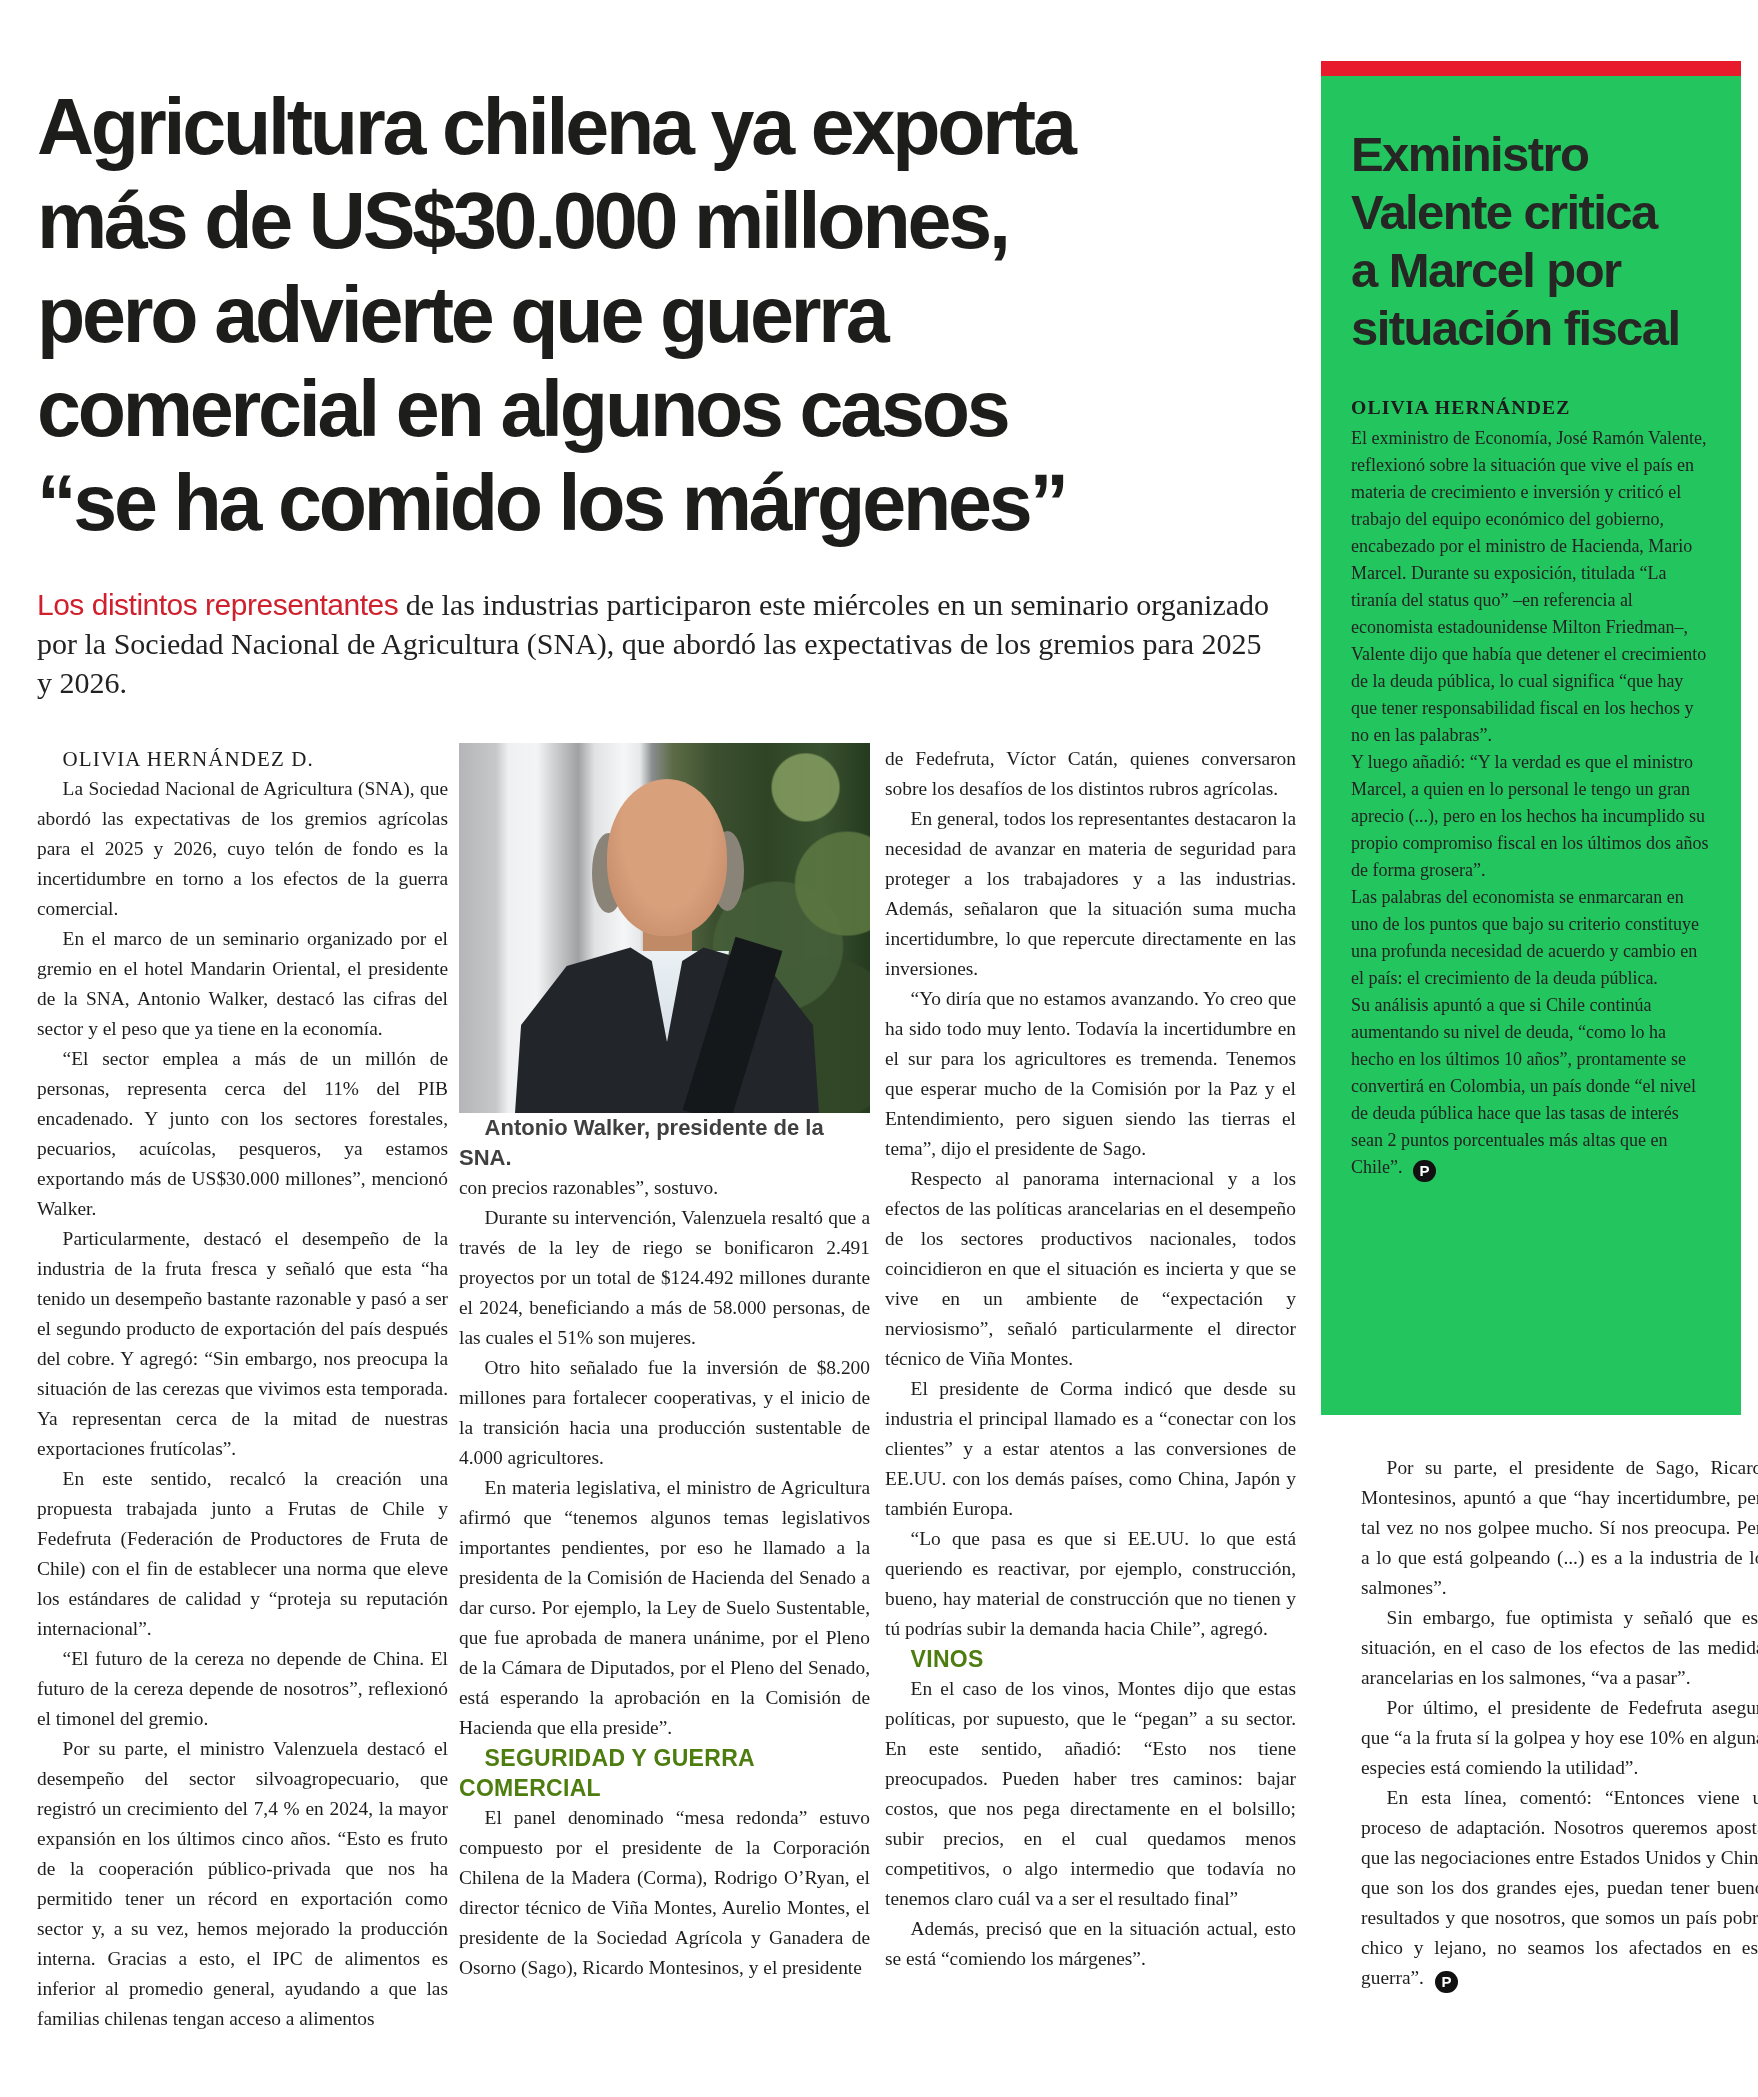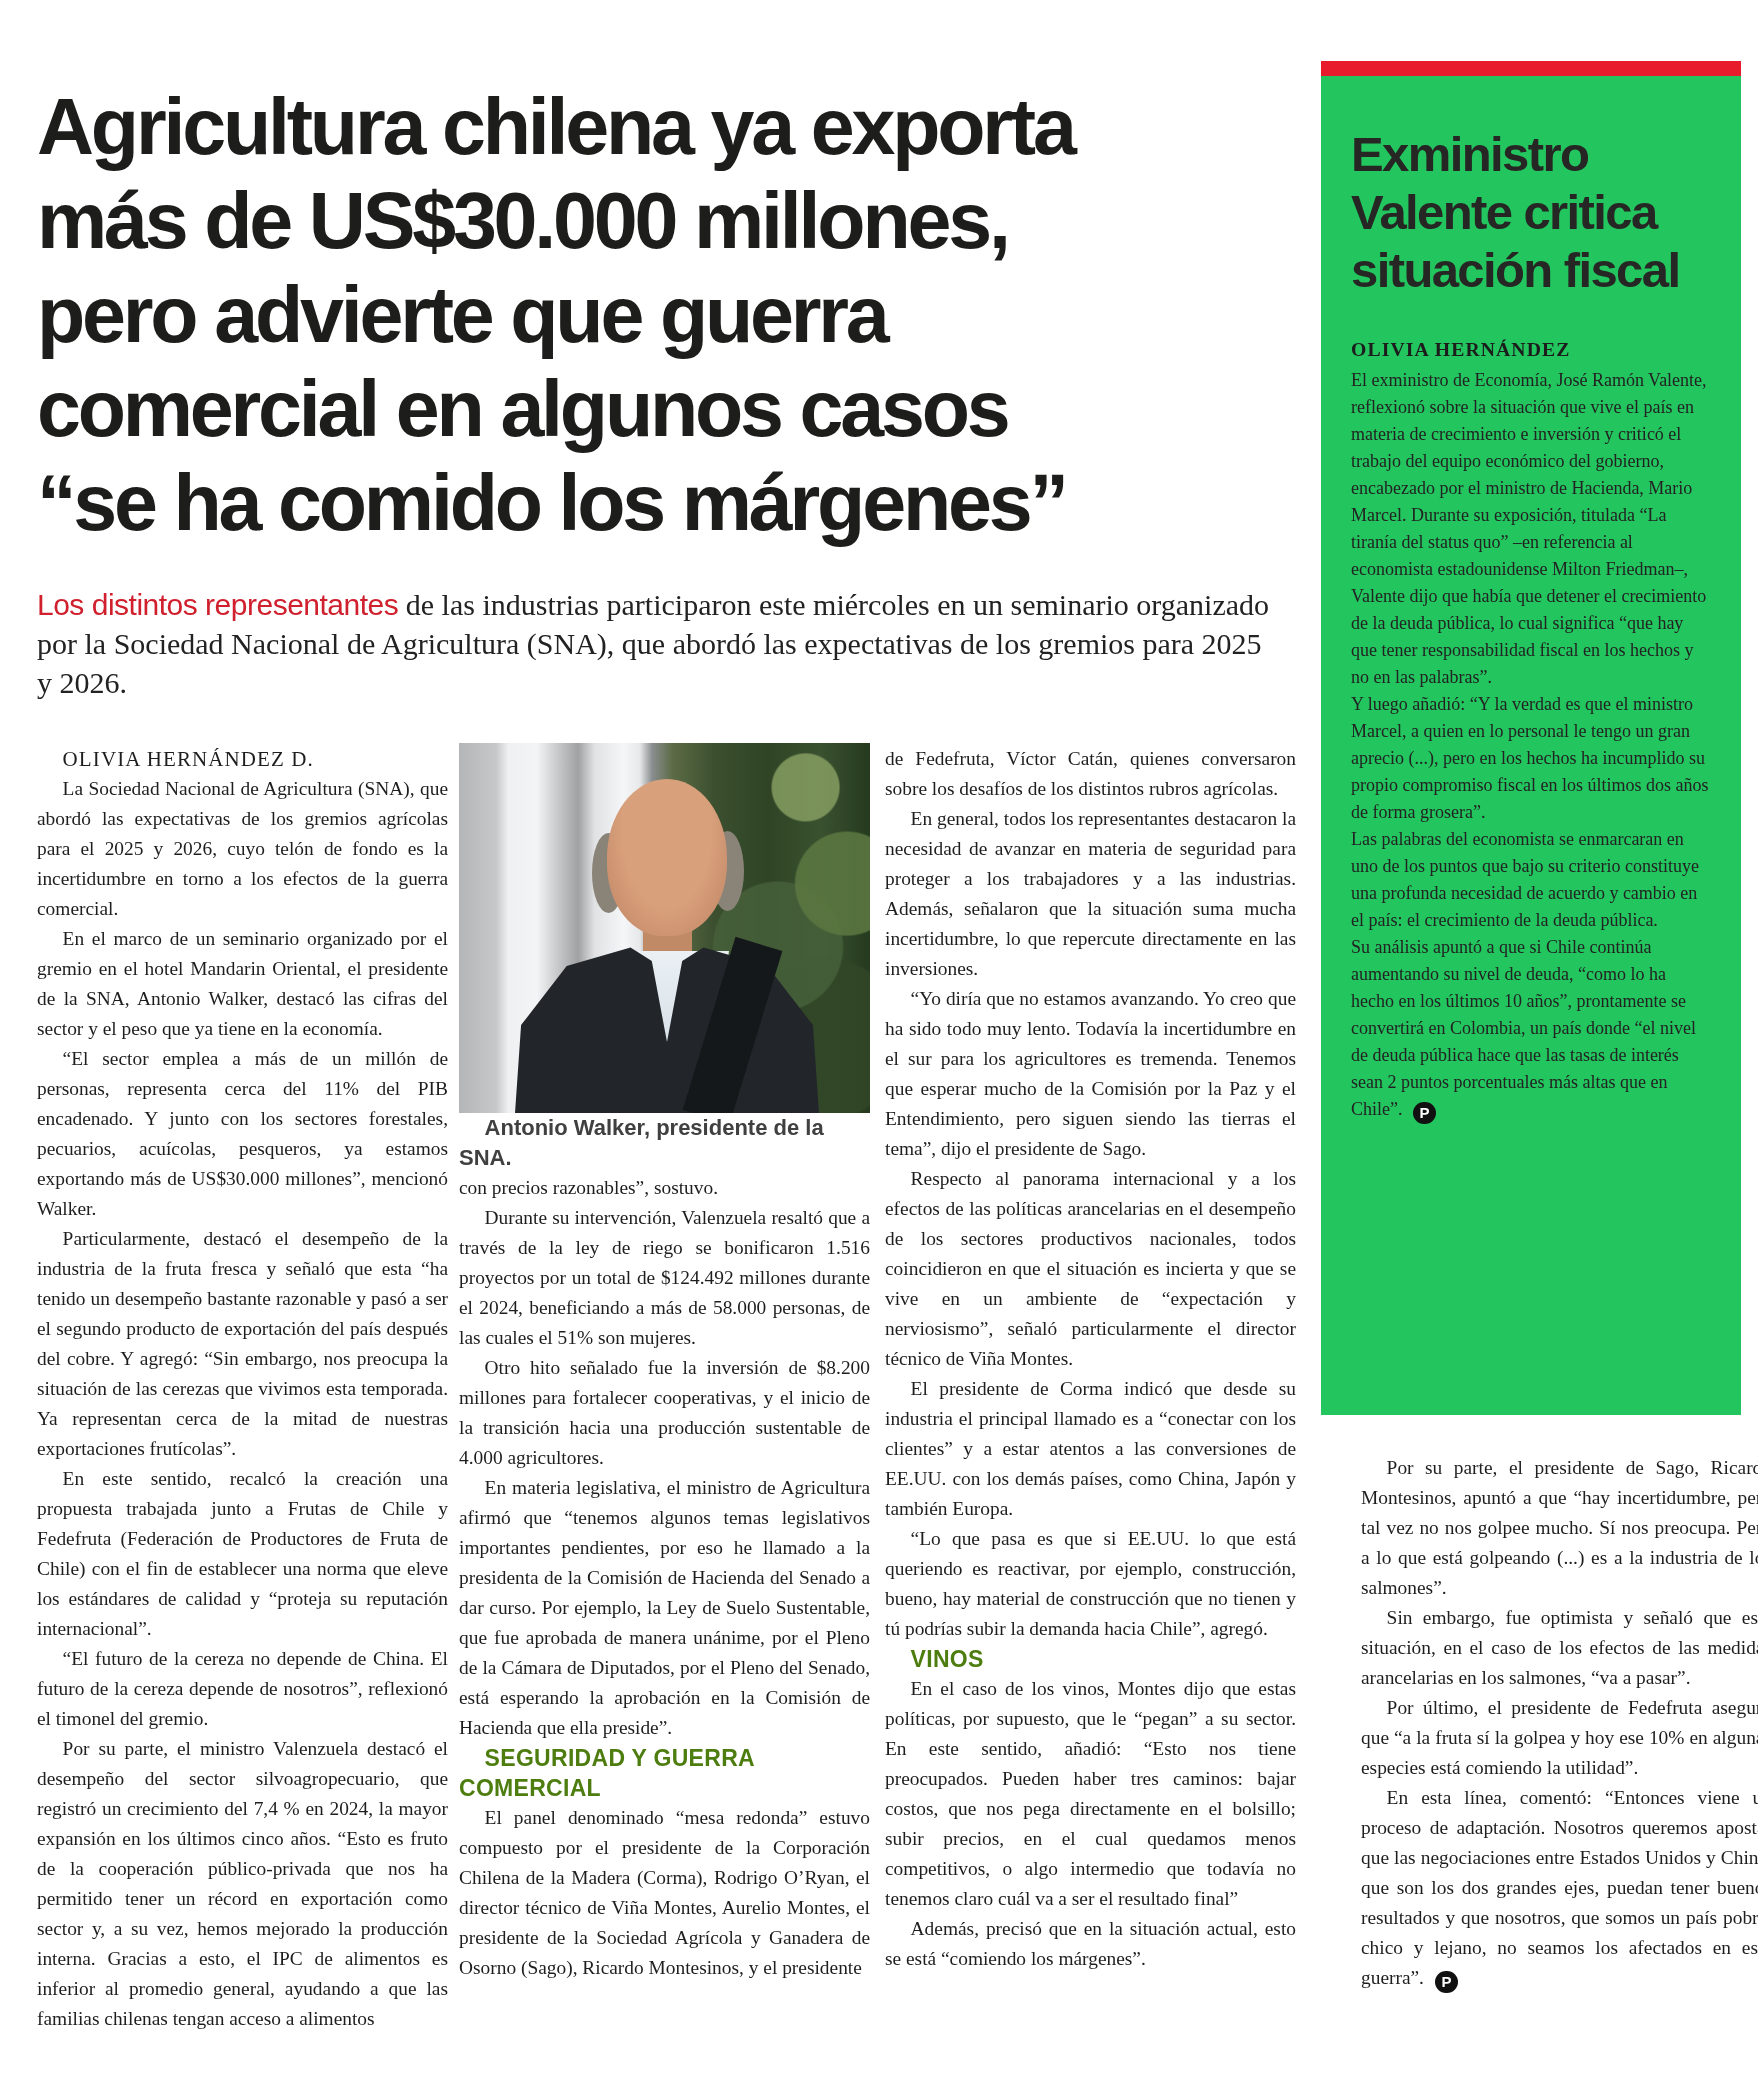--- a/index.html
+++ b/index.html
@@ -146,21 +146,21 @@
       <div class="hair-right"></div>
       <div class="neck"></div>
       <div class="shirt"></div>
       <div class="suit"></div>
       <div class="strap"></div>
       <div class="head"></div>
     </div>
   </div>
   <p class="caption">Antonio Walker, presidente de la SNA.</p>
   <p class="noindent">con precios razonables”, sostuvo.</p>
-  <p>Durante su intervención, Valenzuela resaltó que a través de la ley de riego se bonificaron 1.516 proyectos por un total de $124.492 millones durante el 2024, beneficiando a más de 58.000 personas, de las cuales el 51% son mujeres.</p>
+  <p>Durante su intervención, Valenzuela resaltó que a través de la ley de riego se bonificaron 2.491 proyectos por un total de $124.492 millones durante el 2024, beneficiando a más de 58.000 personas, de las cuales el 51% son mujeres.</p>
   <p>Otro hito señalado fue la inversión de $8.200 millones para fortalecer cooperativas, y el inicio de la transición hacia una producción sustentable de 4.000 agricultores.</p>
   <p>En materia legislativa, el ministro de Agricultura afirmó que “tenemos algunos temas legislativos importantes pendientes, por eso he llamado a la presidenta de la Comisión de Hacienda del Senado a dar curso. Por ejemplo, la Ley de Suelo Sustentable, que fue aprobada de manera unánime, por el Pleno de la Cámara de Diputados, por el Pleno del Senado, está esperando la aprobación en la Comisión de Hacienda que ella preside”.</p>
   <p class="subhead">SEGURIDAD Y GUERRA COMERCIAL</p>
   <p>El panel denominado “mesa redonda” estuvo compuesto por el presidente de la Corporación Chilena de la Madera (Corma), Rodrigo O’Ryan, el director técnico de Viña Montes, Aurelio Montes, el presidente de la Sociedad Agrícola y Ganadera de Osorno (Sago), Ricardo Montesinos, y el presidente</p>
 </div>
 
 <div class="col" style="left:885px;top:744px;">
   <p class="noindent">de Fedefruta, Víctor Catán, quienes conversaron sobre los desafíos de los distintos rubros agrícolas.</p>
   <p>En general, todos los representantes destacaron la necesidad de avanzar en materia de seguridad para proteger a los trabajadores y a las industrias. Además, señalaron que la situación suma mucha incertidumbre, lo que repercute directamente en las inversiones.</p>
   <p>“Yo diría que no estamos avanzando. Yo creo que ha sido todo muy lento. Todavía la incertidumbre en el sur para los agricultores es tremenda. Tenemos que esperar mucho de la Comisión por la Paz y el Entendimiento, pero siguen siendo las tierras el tema”, dijo el presidente de Sago.</p>
@@ -170,20 +170,21 @@
   <p class="subhead">VINOS</p>
   <p>En el caso de los vinos, Montes dijo que estas políticas, por supuesto, que le “pegan” a su sector. En este sentido, añadió: “Esto nos tiene preocupados. Pueden haber tres caminos: bajar costos, que nos pega directamente en el bolsillo; subir precios, en el cual quedamos menos competitivos, o algo intermedio que todavía no tenemos claro cuál va a ser el resultado final”</p>
   <p>Además, precisó que en la situación actual, esto se está “comiendo los márgenes”.</p>
 </div>
 
 <div class="abs sidebar-bar"></div>
 <div class="abs sidebar">
   <div class="sb-title">
     <div>Exministro</div>
     <div>Valente critica</div>
+    <div>a Marcel por</div>
     <div>situación fiscal</div>
   </div>
   <div class="sb-byline">OLIVIA HERNÁNDEZ</div>
   <div class="sb-body">
     <p>El exministro de Economía, José Ramón Valente, reflexionó sobre la situación que vive el país en materia de crecimiento e inversión y criticó el trabajo del equipo económico del gobierno, encabezado por el ministro de Hacienda, Mario Marcel. Durante su exposición, titulada “La tiranía del status quo” –en referencia al economista estadounidense Milton Friedman–, Valente dijo que había que detener el crecimiento de la deuda pública, lo cual significa “que hay que tener responsabilidad fiscal en los hechos y no en las palabras”.</p>
     <p>Y luego añadió: “Y la verdad es que el ministro Marcel, a quien en lo personal le tengo un gran aprecio (...), pero en los hechos ha incumplido su propio compromiso fiscal en los últimos dos años de forma grosera”.</p>
     <p>Las palabras del economista se enmarcaran en uno de los puntos que bajo su criterio constituye una profunda necesidad de acuerdo y cambio en el país: el crecimiento de la deuda pública.</p>
     <p>
       <span>Su análisis apuntó a que si Chile continúa aumentando su nivel de deuda, “como lo ha hecho en los últimos 10 años”, prontamente se convertirá en Colombia, un país donde “el nivel de deuda pública hace que las tasas de interés sean 2 puntos porcentuales más altas que en Chile”.</span>
       <span class="pmark">P</span>

